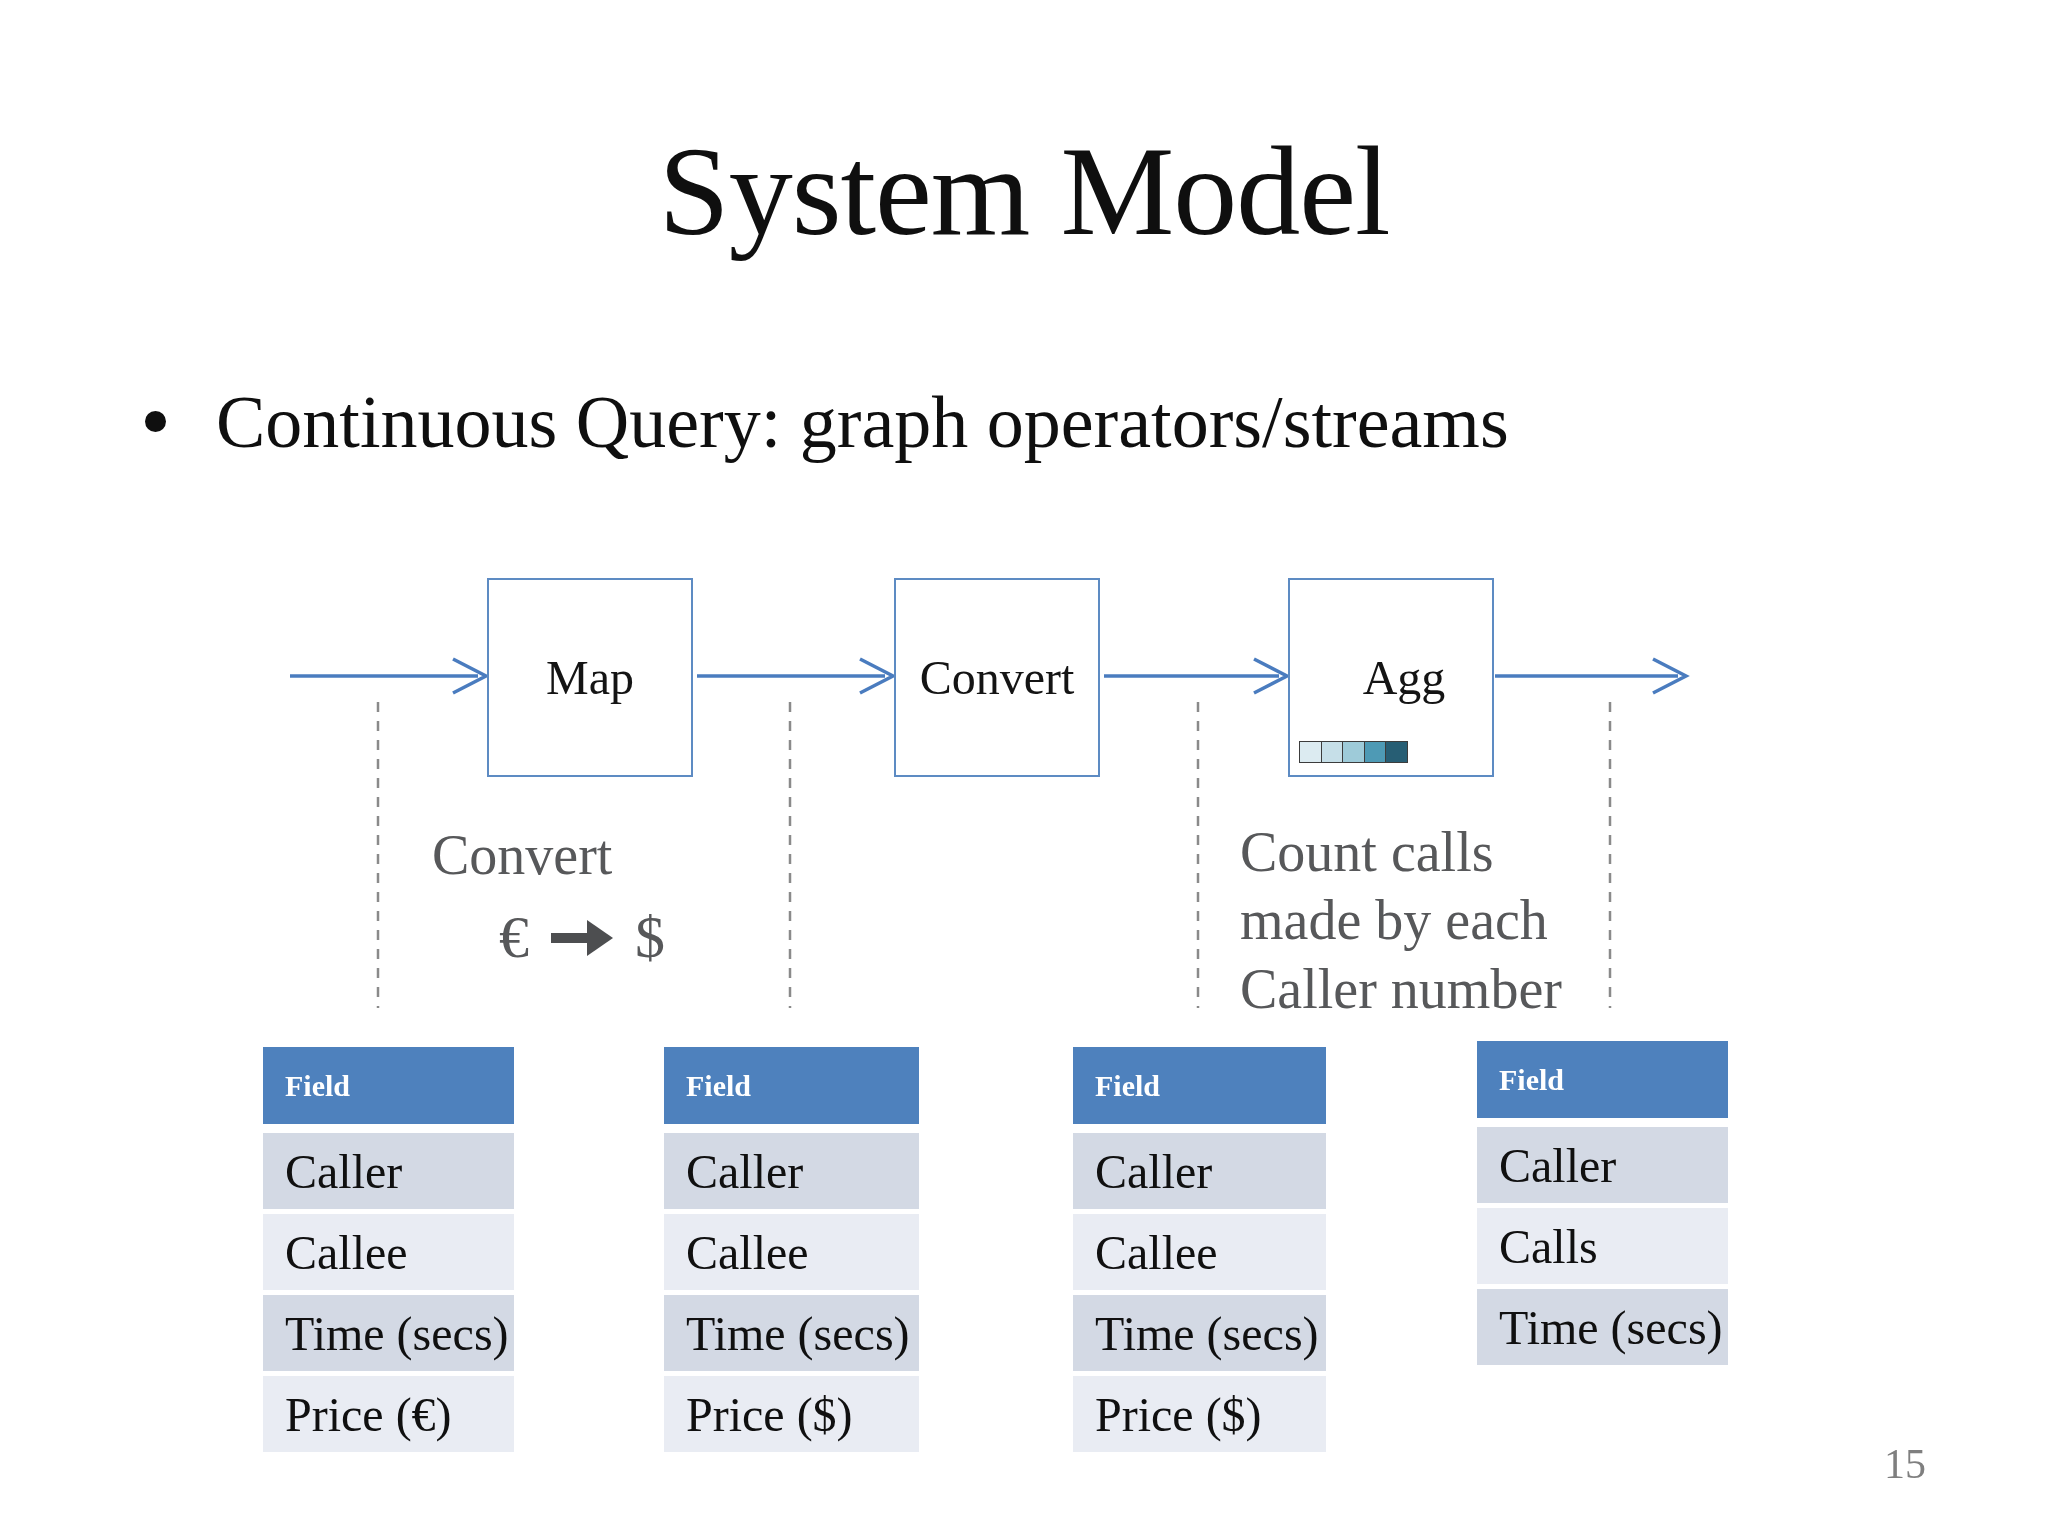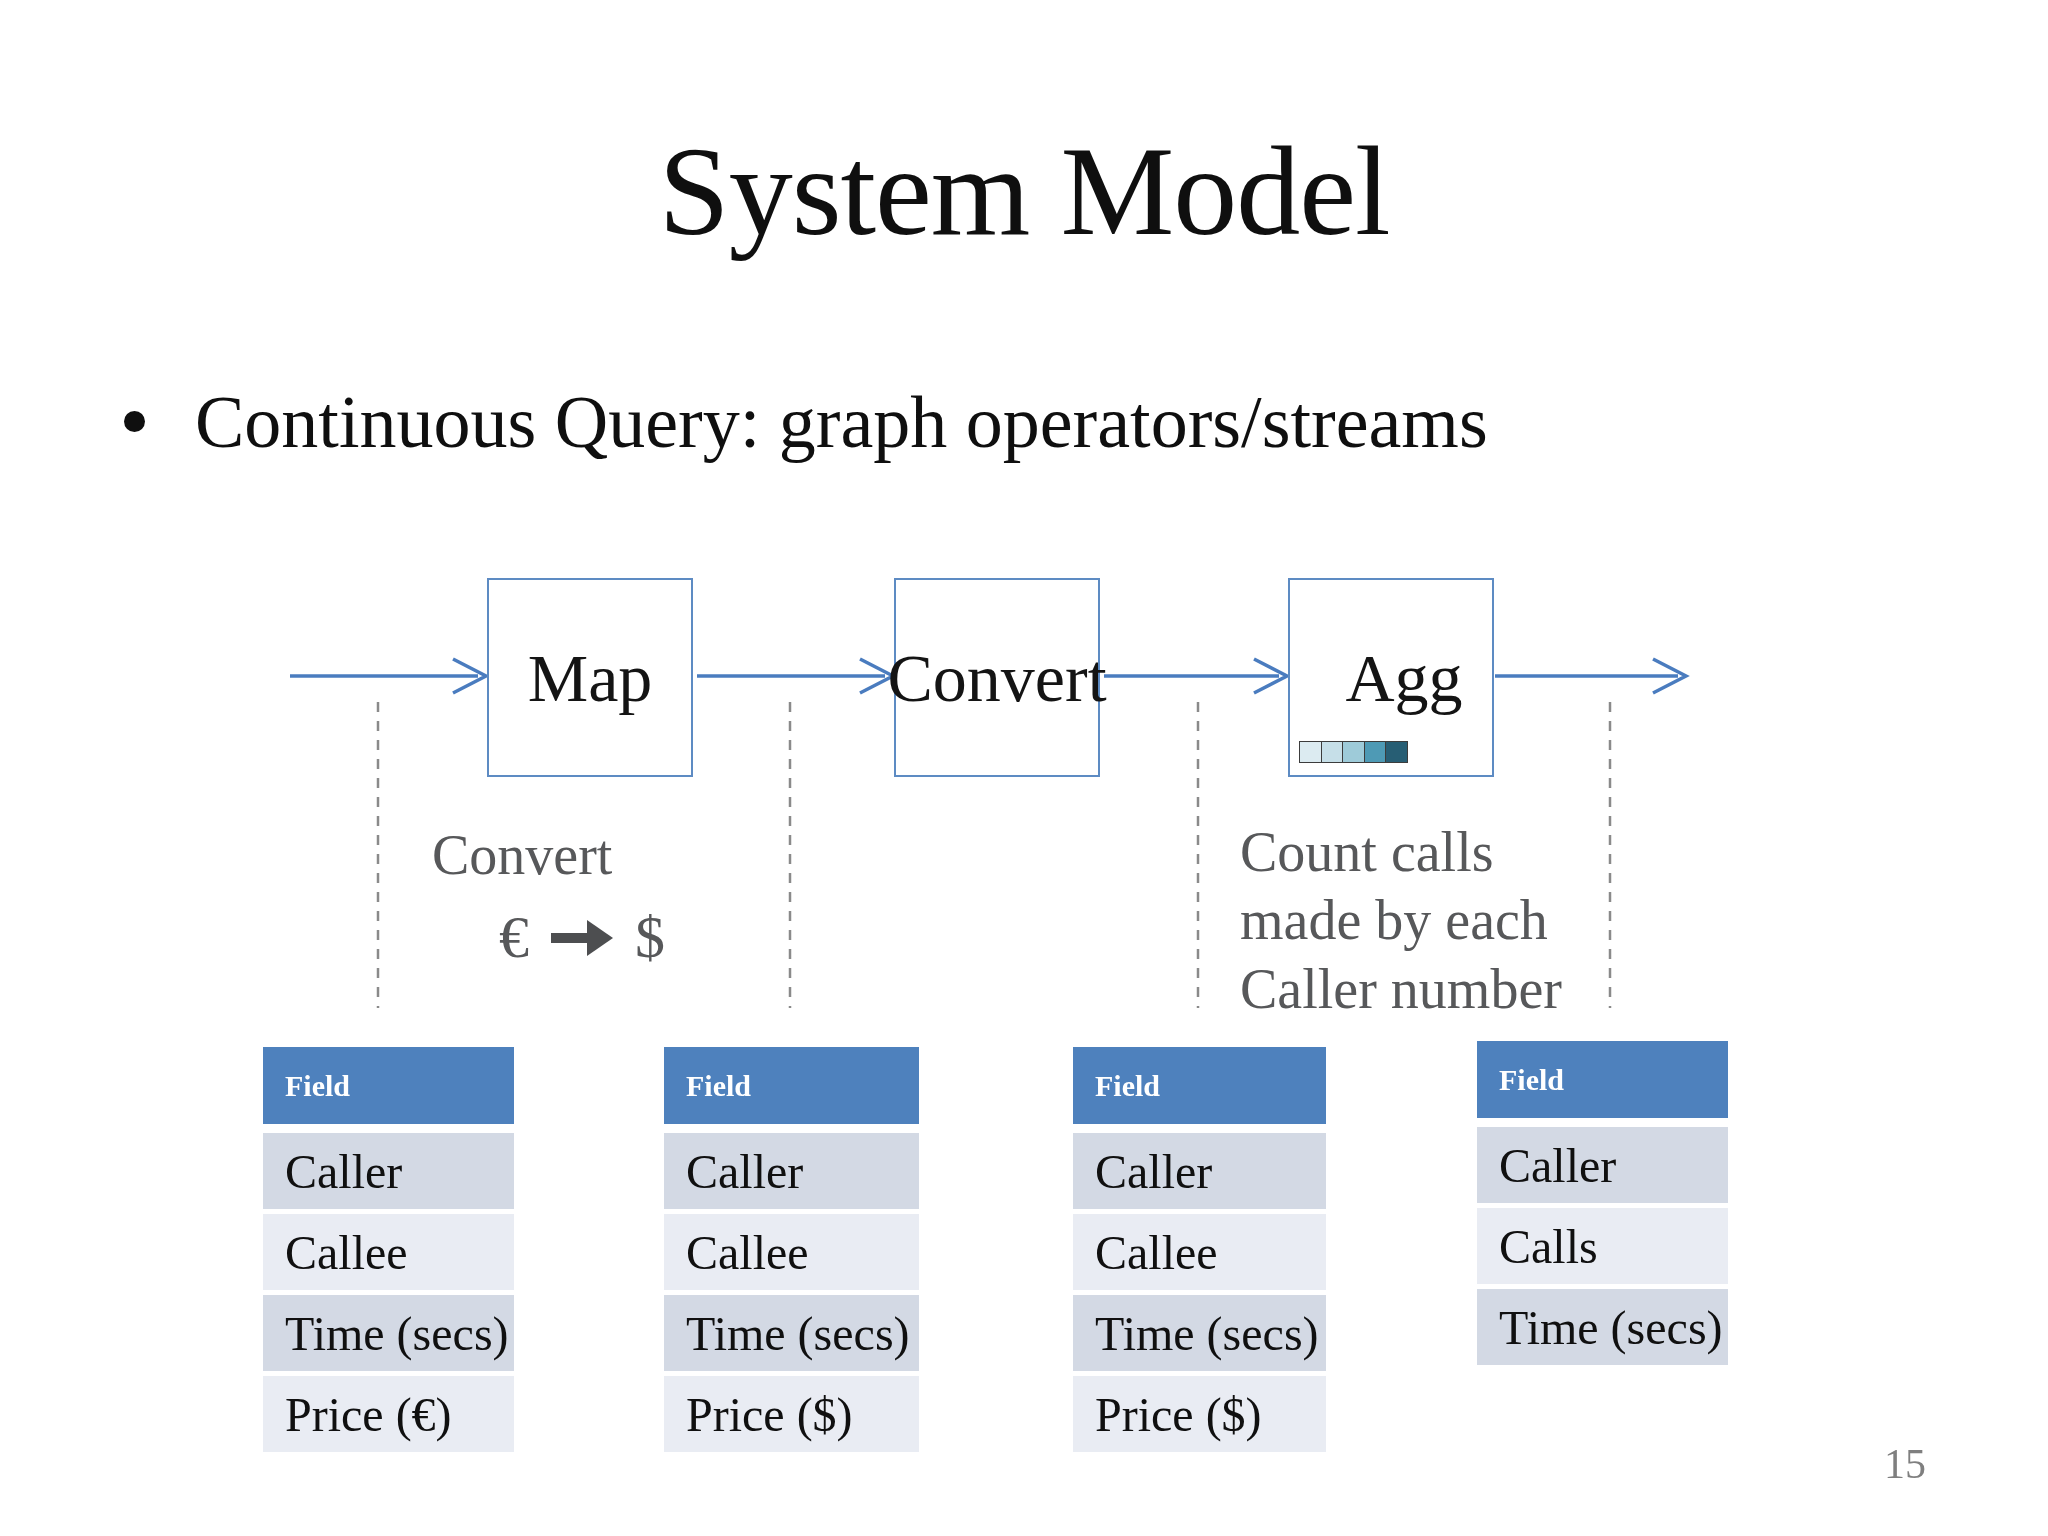--- a/index.html
+++ b/index.html
@@ -11,38 +11,38 @@
     font-family:"Liberation Serif","DejaVu Serif",serif;
   }
   .title{
     position:absolute;left:0;top:118px;width:2048px;
     text-align:center;
     font-size:128px;line-height:1.15;
     color:#0f0f0f;
     letter-spacing:-1px;
   }
   .bullet-row{
-    position:absolute;left:124px;top:378px;
+    position:absolute;left:145px;top:378px;
     display:flex;align-items:flex-start;
   }
   .bullet-dot{
     width:21px;height:21px;border-radius:50%;
     background:#0f0f0f;margin-top:33px;margin-right:50px;flex:0 0 auto;
   }
   .bullet-text{
     font-size:74px;line-height:1.2;color:#0f0f0f;white-space:nowrap;
   }
   .op-box{
     position:absolute;top:578px;width:206px;height:199px;
     border:2.5px solid #5d8bc3;background:#ffffff;
     display:flex;align-items:center;justify-content:center;
     box-sizing:border-box;
   }
   .op-box .op-label{
-    font-size:68px;color:#141414;line-height:1;
+    font-size:48px;color:#141414;line-height:1;
   }
   #box-map{left:487px;}
   #box-filter{left:894px;}
   #box-agg{left:1288px;padding-left:26px;}
   .connector-svg{
     position:absolute;left:0;top:0;width:2048px;height:1536px;
     pointer-events:none;
   }
   .agg-gradient{
     position:absolute;left:1299px;top:741px;display:flex;

